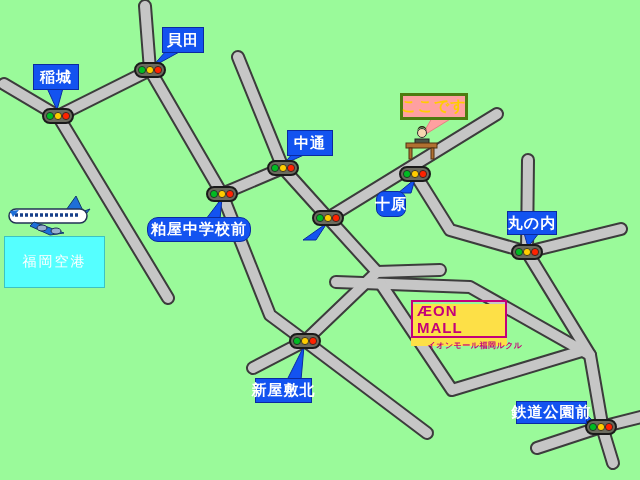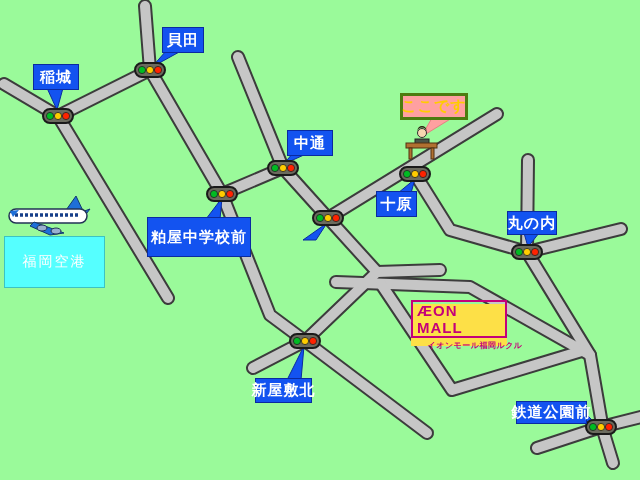--- a/index.html
+++ b/index.html
@@ -133,22 +133,22 @@
       <polygon points="10,211 19,210 13,217" fill="#1e6fd8"></polygon>
       <polygon points="34,222 64,233 50,235 30,226" fill="#1e6fd8" stroke="#123a6e" stroke-width="1"></polygon>
       <ellipse cx="42" cy="228" rx="5" ry="3" fill="#9ab0d0" stroke="#223355" stroke-width="1"></ellipse>
       <ellipse cx="56" cy="231" rx="5" ry="3" fill="#9ab0d0" stroke="#223355" stroke-width="1"></ellipse>
     </g>
   </svg>
 
   <div class="callout" style="left:33px;top:64px;width:46px;height:26px;">稲城</div>
   <div class="callout" style="left:162px;top:27px;width:42px;height:26px;">貝田</div>
   <div class="callout" style="left:287px;top:130px;width:46px;height:26px;">中通</div>
-  <div class="callout" style="left:147px;top:217px;width:104px;height:40px;">粕屋中学校前</div>
-  <div class="callout" style="left:376px;top:191px;width:41px;height:26px;">十原</div>
+  <div class="callout" style="left:147px;top:217px;width:104px;height:25px;border-radius:11px;">粕屋中学校前</div>
+  <div class="callout" style="left:376px;top:191px;width:30px;height:26px;border-radius:8px;">十原</div>
   <div class="callout" style="left:507px;top:211px;width:50px;height:24px;">丸の内</div>
   <div class="callout" style="left:255px;top:378px;width:57px;height:25px;">新屋敷北</div>
   <div class="callout" style="left:516px;top:401px;width:71px;height:23px;">鉄道公園前</div>
 
   <div class="callout pink" style="left:400px;top:93px;width:68px;height:27px;">ここです</div>
 
   <div id="airport-box">福岡空港</div>
 
   <div id="aeon-logo">
     <span id="aeon-brand">ÆON MALL</span>

